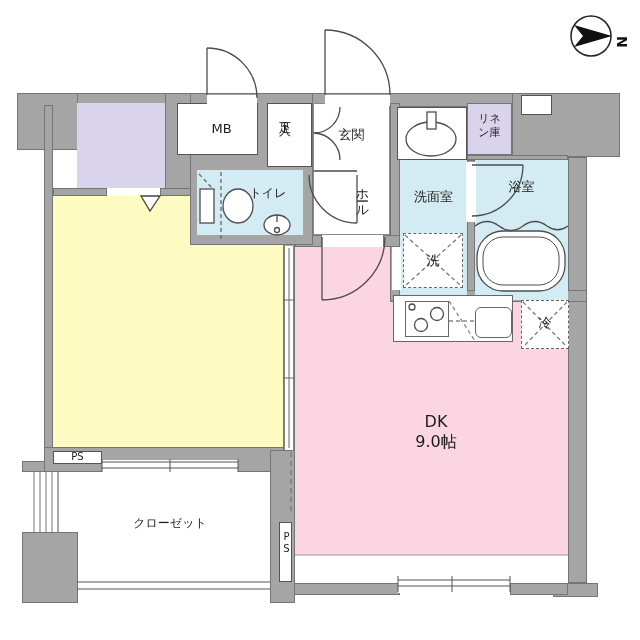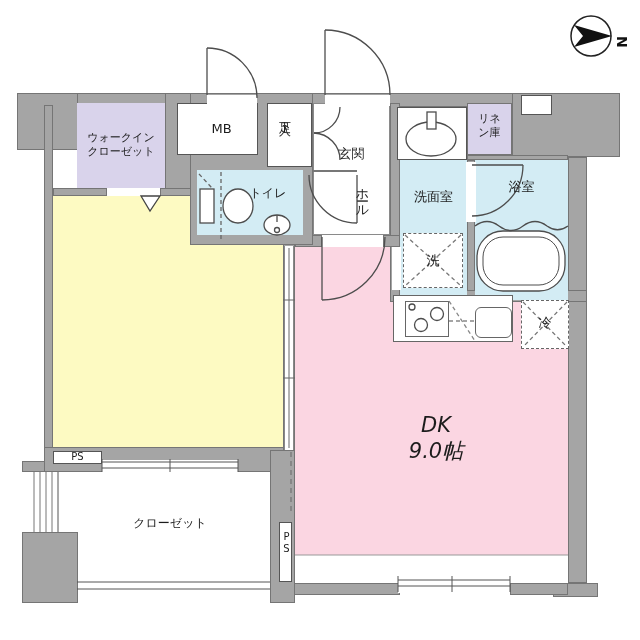--- a/index.html
+++ b/index.html
@@ -191,32 +191,30 @@
       <path d="M141,196 L160,196 L150,211 Z" fill="#fff" stroke="#444"></path>
     </g>
 
     <g>
       <circle cx="591" cy="36" r="20" fill="#fff" stroke="#222" stroke-width="1.5"></circle>
       <path d="M612,36 L574,25 L583,36 L574,47 Z" fill="#111"></path>
       <text x="622" y="41" transform="rotate(90 622 36)" font-size="14" font-weight="bold" fill="#111" font-family="DejaVu Sans, sans-serif">N</text>
     </g>
   </svg>
 
-  <div class="lbl" style="left:77px;top:131px;width:88px;font-size:11px;">ウォークイン
-クローゼット</div>
   <div class="lbl" style="left:177px;top:121px;width:89px;font-size:13px;">MB</div>
   <div class="lbl vtext" style="left:279px;top:112px;font-size:12px;">下足入</div>
-  <div class="lbl" style="left:313px;top:127px;width:77px;font-size:13px;margin-top:19px;">玄関</div>
+  <div class="lbl" style="left:313px;top:127px;width:77px;font-size:13px;">玄関</div>
   <div class="lbl" style="left:467px;top:112px;width:45px;font-size:11px;">リネ
 ン庫</div>
   <div class="lbl" style="left:235px;top:186px;width:66px;font-size:12px;">トイレ</div>
   <div class="lbl vtext" style="left:356px;top:179px;font-size:13px;">ホール</div>
   <div class="lbl" style="left:400px;top:189px;width:67px;font-size:13px;">洗面室</div>
   <div class="lbl" style="left:475px;top:179px;width:93px;font-size:13px;">浴室</div>
   <div class="lbl" style="left:403px;top:253px;width:60px;font-size:13px;">洗</div>
   <div class="lbl" style="left:521px;top:315px;width:48px;font-size:13px;">冷</div>
-  <div class="lbl" style="left:330px;top:412px;width:212px;font-size:21px;font-style:italic;">DK
+  <div class="lbl" style="left:330px;top:412px;width:212px;font-size:16px;">DK
 9.0帖</div>
   <div class="lbl" style="left:110px;top:516px;width:120px;font-size:12px;">クローゼット</div>
   <div class="lbl" style="left:53px;top:451px;width:49px;font-size:10px;line-height:1.1;">PS</div>
   <div class="lbl vtext" style="left:281px;top:531px;font-size:10px;">PS</div>
 
 </div>
 
 </body></html>

